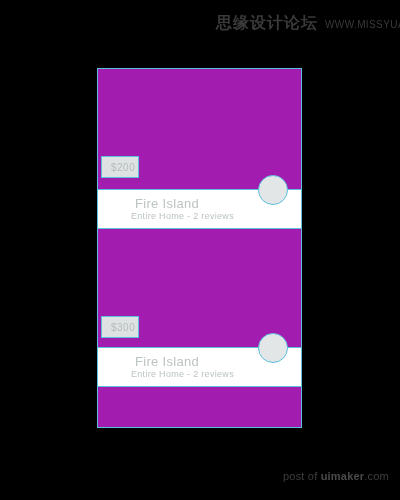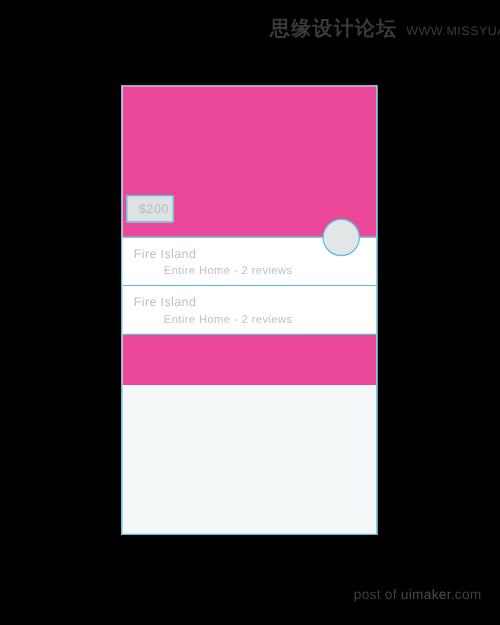--- a/index.html
+++ b/index.html
@@ -42,21 +42,21 @@
     letter-spacing: 0.4px;
   }
   #watermark-bottom {
     top: 470px;
     left: 283px;
     font-size: 11px;
     color: #3f3f3f;
     letter-spacing: 0.2px;
   }
   #watermark-bottom .wm-brand {
-    font-weight: normal;
+    font-weight: bold;
     color: #4a4a4a;
     text-align: center;
   }
 
   
   #app-frame {
     position: absolute;
     left: 97px;
     top: 68px;
     width: 205px;
@@ -68,21 +68,21 @@
   }
 
   
   .listing-card {
     position: relative;
     box-sizing: border-box;
     background: #f5f8f8;
   }
   .card-media {
     position: relative;
-    background: #ec4899;
+    background: #a21caf;
     border-bottom: 1px solid #5bc0de;
     box-sizing: border-box;
   }
   .price-badge {
     position: absolute;
     left: 3px;
     background: #dfe2e2;
     border: 1px solid #5bc0de;
     box-sizing: border-box;
     color: #b4bcbc;
@@ -102,23 +102,24 @@
     box-sizing: border-box;
   }
   .card-info {
     background: #ffffff;
     border-bottom: 1px solid #5bc0de;
     box-sizing: border-box;
     padding: 7px 0 0 9px;
   }
   .card-title {
     color: #bcc3c3;
-    font-size: 10px;
+    font-size: 13px;
     line-height: 13px;
     letter-spacing: 0.3px;
+    margin-left: 28px;
   }
   .card-subtitle {
     color: #bcc3c3;
     font-size: 9px;
     line-height: 13px;
     letter-spacing: 0.3px;
     margin-left: 24px;
   }
 
   
@@ -155,20 +156,24 @@
       <div class="price-badge">$200</div>
       <div class="avatar"></div>
     </div>
     <div class="card-info">
       <div class="card-title">Fire Island</div>
       <div class="card-subtitle">Entire Home - 2 reviews</div>
     </div>
   </div>
 
   <div class="listing-card" id="listing-card-2">
+    <div class="card-media">
+      <div class="price-badge">$300</div>
+      <div class="avatar"></div>
+    </div>
     <div class="card-info">
       <div class="card-title">Fire Island</div>
       <div class="card-subtitle">Entire Home - 2 reviews</div>
     </div>
   </div>
 
   <div class="listing-card" id="listing-card-3">
     <div class="card-media"></div>
   </div>
 

